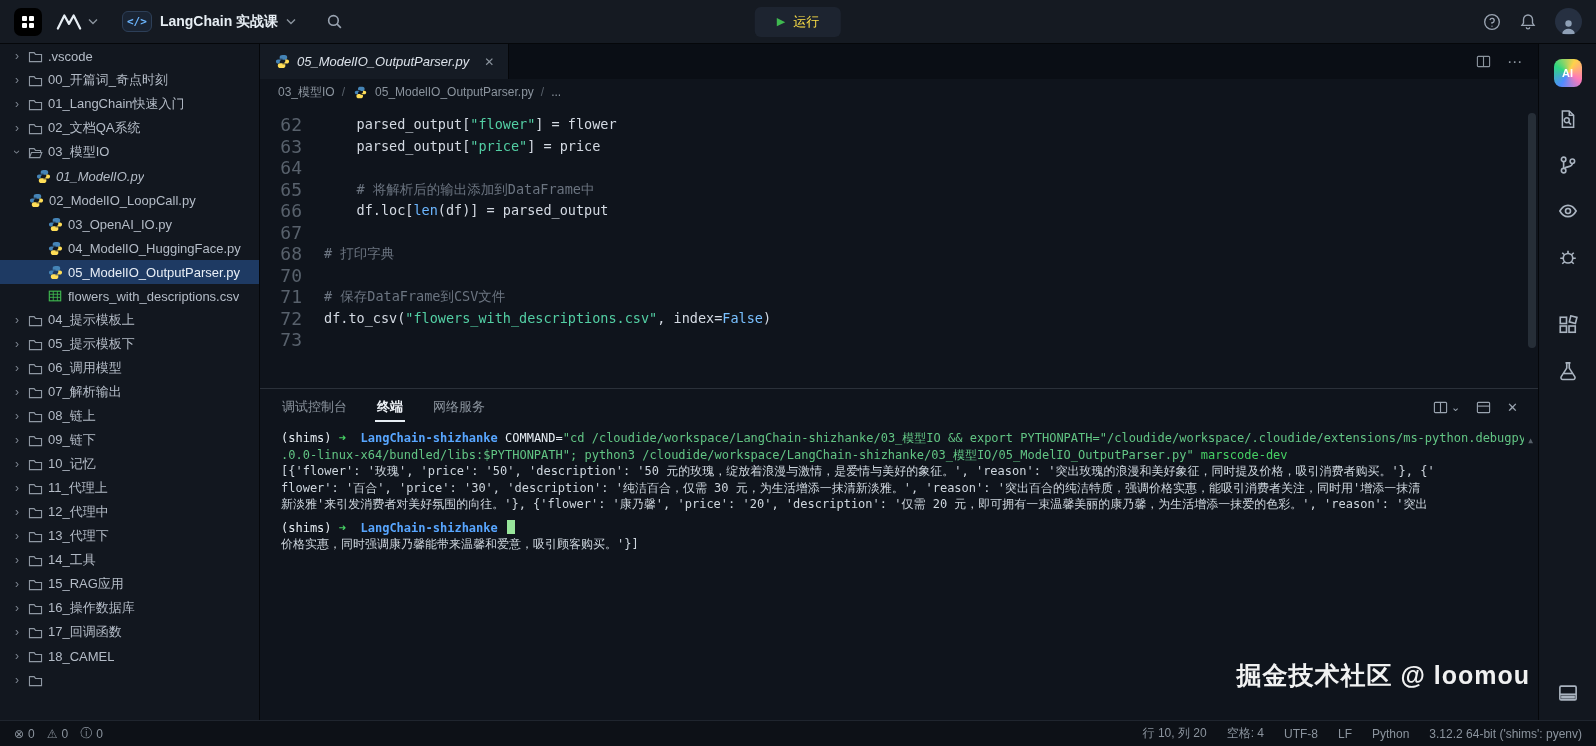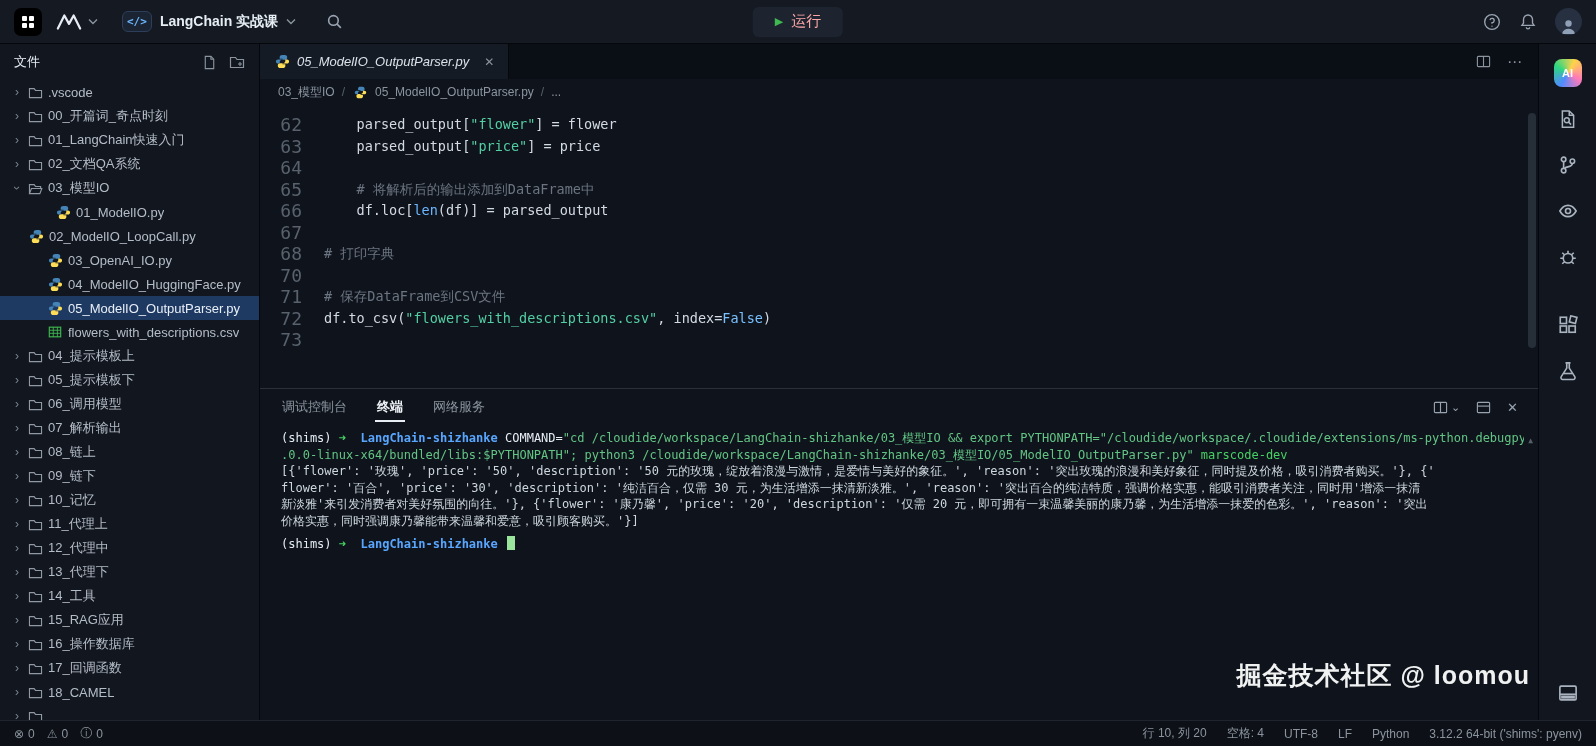--- a/index.html
+++ b/index.html
@@ -15,21 +15,21 @@
   .brand { display:flex; align-items:center; gap:6px; cursor:pointer; }
   .project { display:flex; align-items:center; gap:8px; margin-left:10px; cursor:pointer; }
   .code-chip { background:#1a2433; border:1px solid #2d3f58; color:#6cb6ff; font-weight:bold;
     font-size:11px; border-radius:6px; padding:3px 4px; font-family:"DejaVu Sans Mono",monospace; }
   .project-name { color:#e6edf3; font-size:14px; font-weight:bold; }
   .search-btn { margin-left:16px; cursor:pointer; display:flex; align-items:center; }
   .run-btn { position:absolute; left:50%; transform:translateX(-50%); height:30px;
     background:#1d2430; border-radius:6px; display:flex; align-items:center; gap:8px;
     padding:0 22px; cursor:pointer; }
   .run-play { color:#3fb950; font-size:11px; }
-  .run-label { color:#fca5a5; font-size:15px; }
+  .run-label { color:#fde047; font-size:13px; }
   .topbar-right { margin-left:auto; display:flex; align-items:center; gap:18px; }
   .avatar { width:27px; height:27px; border-radius:50%; background:#263041;
     display:flex; align-items:flex-end; justify-content:center; overflow:hidden; cursor:pointer; }
 
   
   .main { flex:1; display:flex; min-height:0; }
 
   
   .sidebar { width:260px; flex:none; background:#12171f; border-right:1px solid #05070a;
     display:flex; flex-direction:column; overflow:hidden; }
@@ -168,37 +168,20 @@
           <circle cx="8" cy="5.2" r="3"></circle>
             <path d="M1.8 15c.8-3.2 3.3-4.8 6.2-4.8s5.4 1.6 6.2 4.8z"></path>
         </svg>
       </span>
     </div>
   </header>
 
   <div class="main">
 
     <aside class="sidebar">
-      <div class="sidebar-header">
-        <span>文件</span>
-        <span class="sidebar-actions">
-          <span>
-            <svg width="15" height="15" viewBox="0 0 16 16" fill="none" stroke="#8b949e" stroke-width="1.2">
-              <path d="M9.5 1.5h-6v13h9v-10z"></path>
-                <path d="M9.5 1.5v3h3"></path>
-            </svg>
-          </span>
-          <span>
-            <svg width="16" height="14" viewBox="0 0 16 14" fill="none" stroke="#8b949e" stroke-width="1.2">
-              <path d="M1.5 2.5h5L8 4.5h6.5v8h-13z"></path>
-                <path d="M11 7v4M9 9h4" stroke-width="1.1"></path>
-            </svg>
-          </span>
-        </span>
-      </div>
       <div class="tree">
           <div class="tree-row" style="padding-left: 12px;">
             <span class="chev">›</span>
             <span class="tree-ico">
               <svg width="15" height="13" viewBox="0 0 16 14" fill="none" stroke="#8f98a3" stroke-width="1.2">
                 <path d="M1.5 2.8h5L8 4.8h6.5v7.7h-13z"></path>
               </svg>
             </span>
             <span class="tree-label">.vscode</span>
           </div>
@@ -232,21 +215,21 @@
           <div class="tree-row" style="padding-left: 12px;">
             <span class="chev down">›</span>
             <span class="tree-ico">
               <svg width="15" height="13" viewBox="0 0 16 14" fill="none" stroke="#8f98a3" stroke-width="1.2">
                 <path d="M1.5 12.5V2.8h5L8 4.8h5.5v2.2"></path>
                 <path d="M1.5 12.5L3.6 7h11.2l-2.1 5.5z"></path>
               </svg>
             </span>
             <span class="tree-label">03_模型IO</span>
           </div>
-          <div class="tree-row" style="padding-left: 40px;">
+          <div class="tree-row" style="padding-left: 20px; font-style: italic;">
             <span class="chev"></span>
             <span class="tree-ico">
               <svg width="15" height="15" viewBox="0 0 16 16">
                 <path d="M8 1C6 1 5 1.8 5 3.2V5h3v.8H3.2C1.9 5.8 1 6.8 1 8s.9 2.2 2.2 2.2H5V8.6c0-1.3 1-2.4 2.4-2.4h3.2c1.2 0 2.4-1 2.4-2.2v-.8C13 1.9 11.8 1 10.5 1z" fill="#4584b6"></path>
                 <path d="M8 15c2 0 3-.8 3-2.2V11H8v-.8h4.8c1.3 0 2.2-1 2.2-2.2s-.9-2.2-2.2-2.2H11v1.6c0 1.3-1 2.4-2.4 2.4H5.4c-1.2 0-2.4 1-2.4 2.2v.8C3 14.1 4.2 15 5.5 15z" fill="#ffde57"></path>
               </svg>
             </span>
             <span class="tree-label">01_ModelIO.py</span>
           </div>
           <div class="tree-row" style="padding-left: 13px;">
@@ -524,22 +507,22 @@
             <span class="pa">✕</span>
           </div>
         </div>
         <div class="terminal">
           <div>
               <div class="term-line"><span class="t-w">(shims) </span><span class="t-g">➜  </span><span class="t-cy">LangChain-shizhanke </span><span class="t-w">COMMAND=</span><span class="t-cmd">"cd /cloudide/workspace/LangChain-shizhanke/03_模型IO &amp;&amp; export PYTHONPATH="/cloudide/workspace/.cloudide/extensions/ms-python.debugpy-2024</span></div>
               <div class="term-line"><span class="t-cmd">.0.0-linux-x64/bundled/libs:$PYTHONPATH"; python3 /cloudide/workspace/LangChain-shizhanke/03_模型IO/05_ModelIO_OutputParser.py" </span><span class="t-g">marscode-dev</span></div>
               <div class="term-line"><span class="t-out">[{'flower': '玫瑰', 'price': '50', 'description': '50 元的玫瑰，绽放着浪漫与激情，是爱情与美好的象征。', 'reason': '突出玫瑰的浪漫和美好象征，同时提及价格，吸引消费者购买。'}, {'</span></div>
               <div class="term-line"><span class="t-out">flower': '百合', 'price': '30', 'description': '纯洁百合，仅需 30 元，为生活增添一抹清新淡雅。', 'reason': '突出百合的纯洁特质，强调价格实惠，能吸引消费者关注，同时用'增添一抹清</span></div>
               <div class="term-line"><span class="t-out">新淡雅'来引发消费者对美好氛围的向往。'}, {'flower': '康乃馨', 'price': '20', 'description': '仅需 20 元，即可拥有一束温馨美丽的康乃馨，为生活增添一抹爱的色彩。', 'reason': '突出</span></div>
+              <div class="term-line gap"><span class="t-w">(shims) </span><span class="t-g">➜  </span><span class="t-cy">LangChain-shizhanke </span><span class="t-cursor"></span></div>
               <div class="term-line"><span class="t-out">价格实惠，同时强调康乃馨能带来温馨和爱意，吸引顾客购买。'}]</span></div>
-              <div class="term-line gap"><span class="t-w">(shims) </span><span class="t-g">➜  </span><span class="t-cy">LangChain-shizhanke </span><span class="t-cursor"></span></div>
             </div>
           <span class="term-scroll-up">▲</span>
         </div>
         <div class="watermark">掘金技术社区 @ loomou</div>
       </div>
     </section>
 
     <aside class="rail">
       <div class="rail-icon">
         <span class="ai-badge">AI</span>

